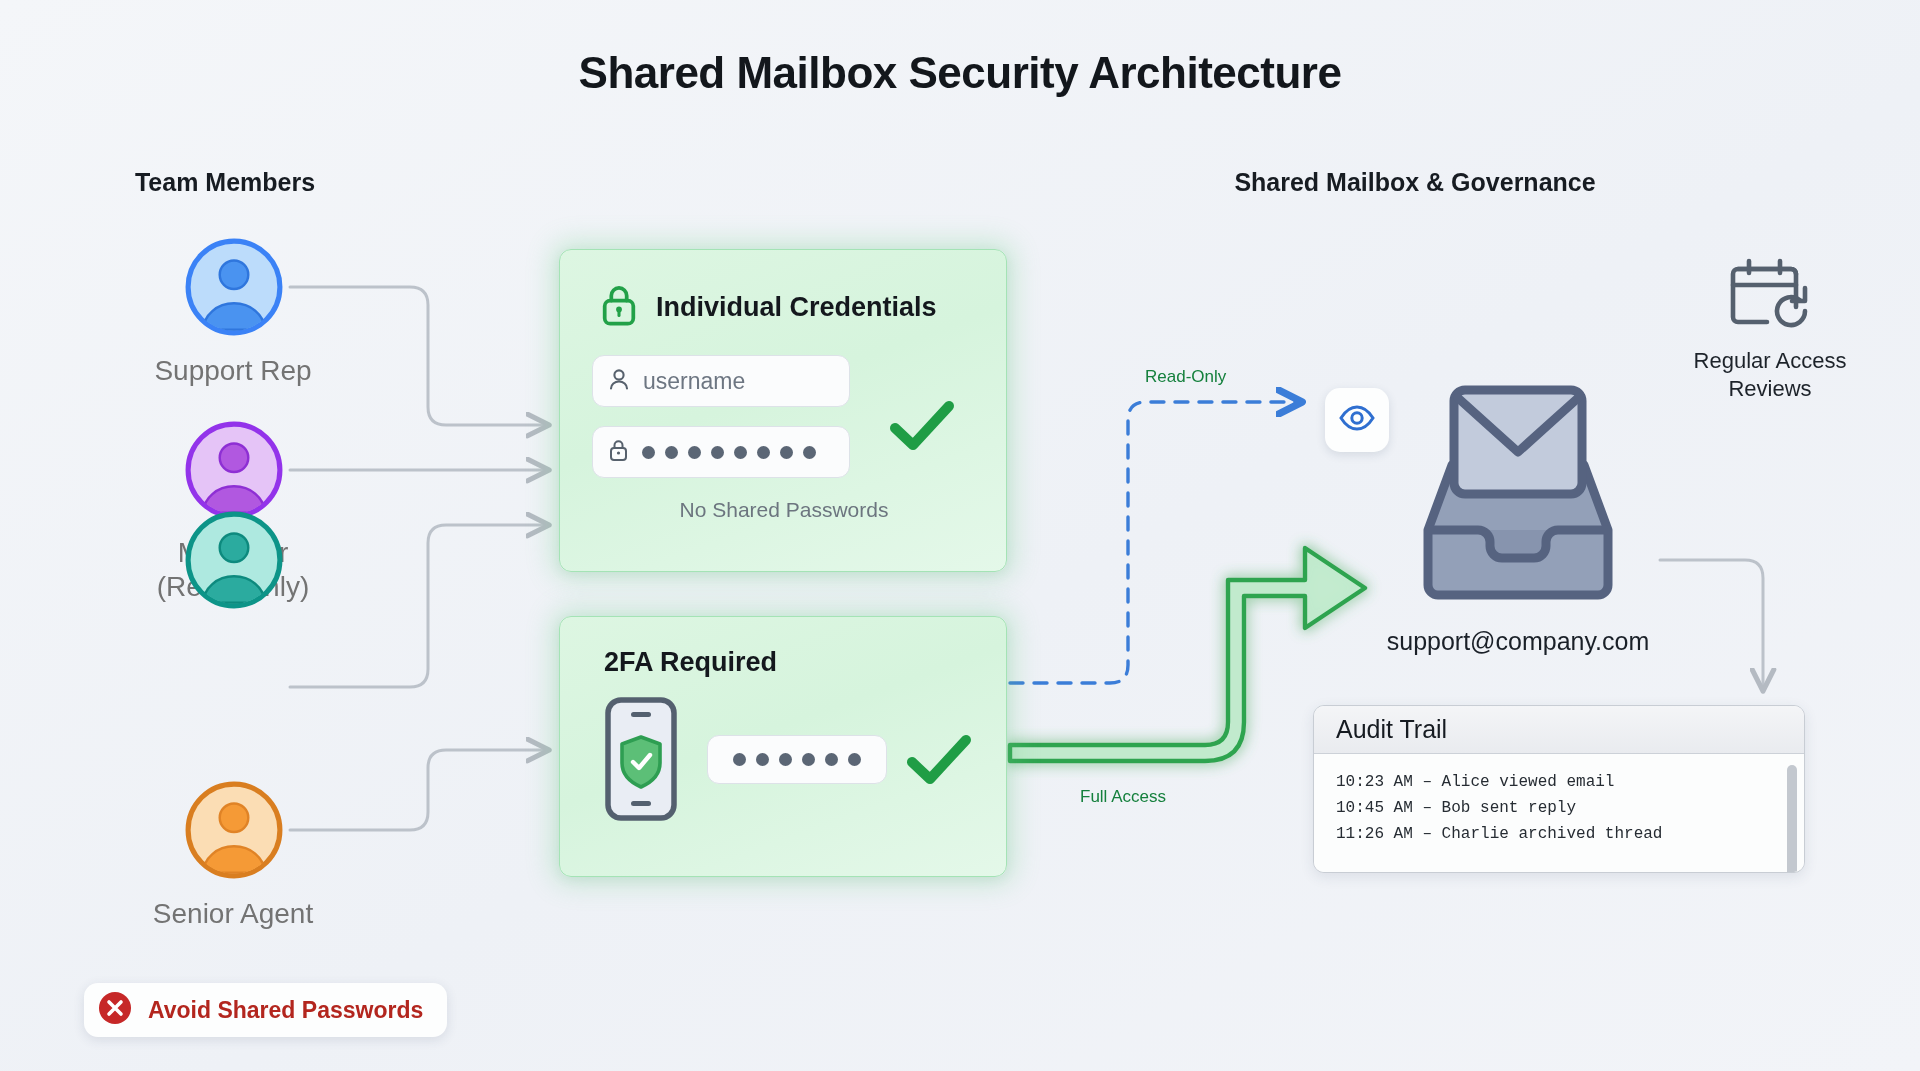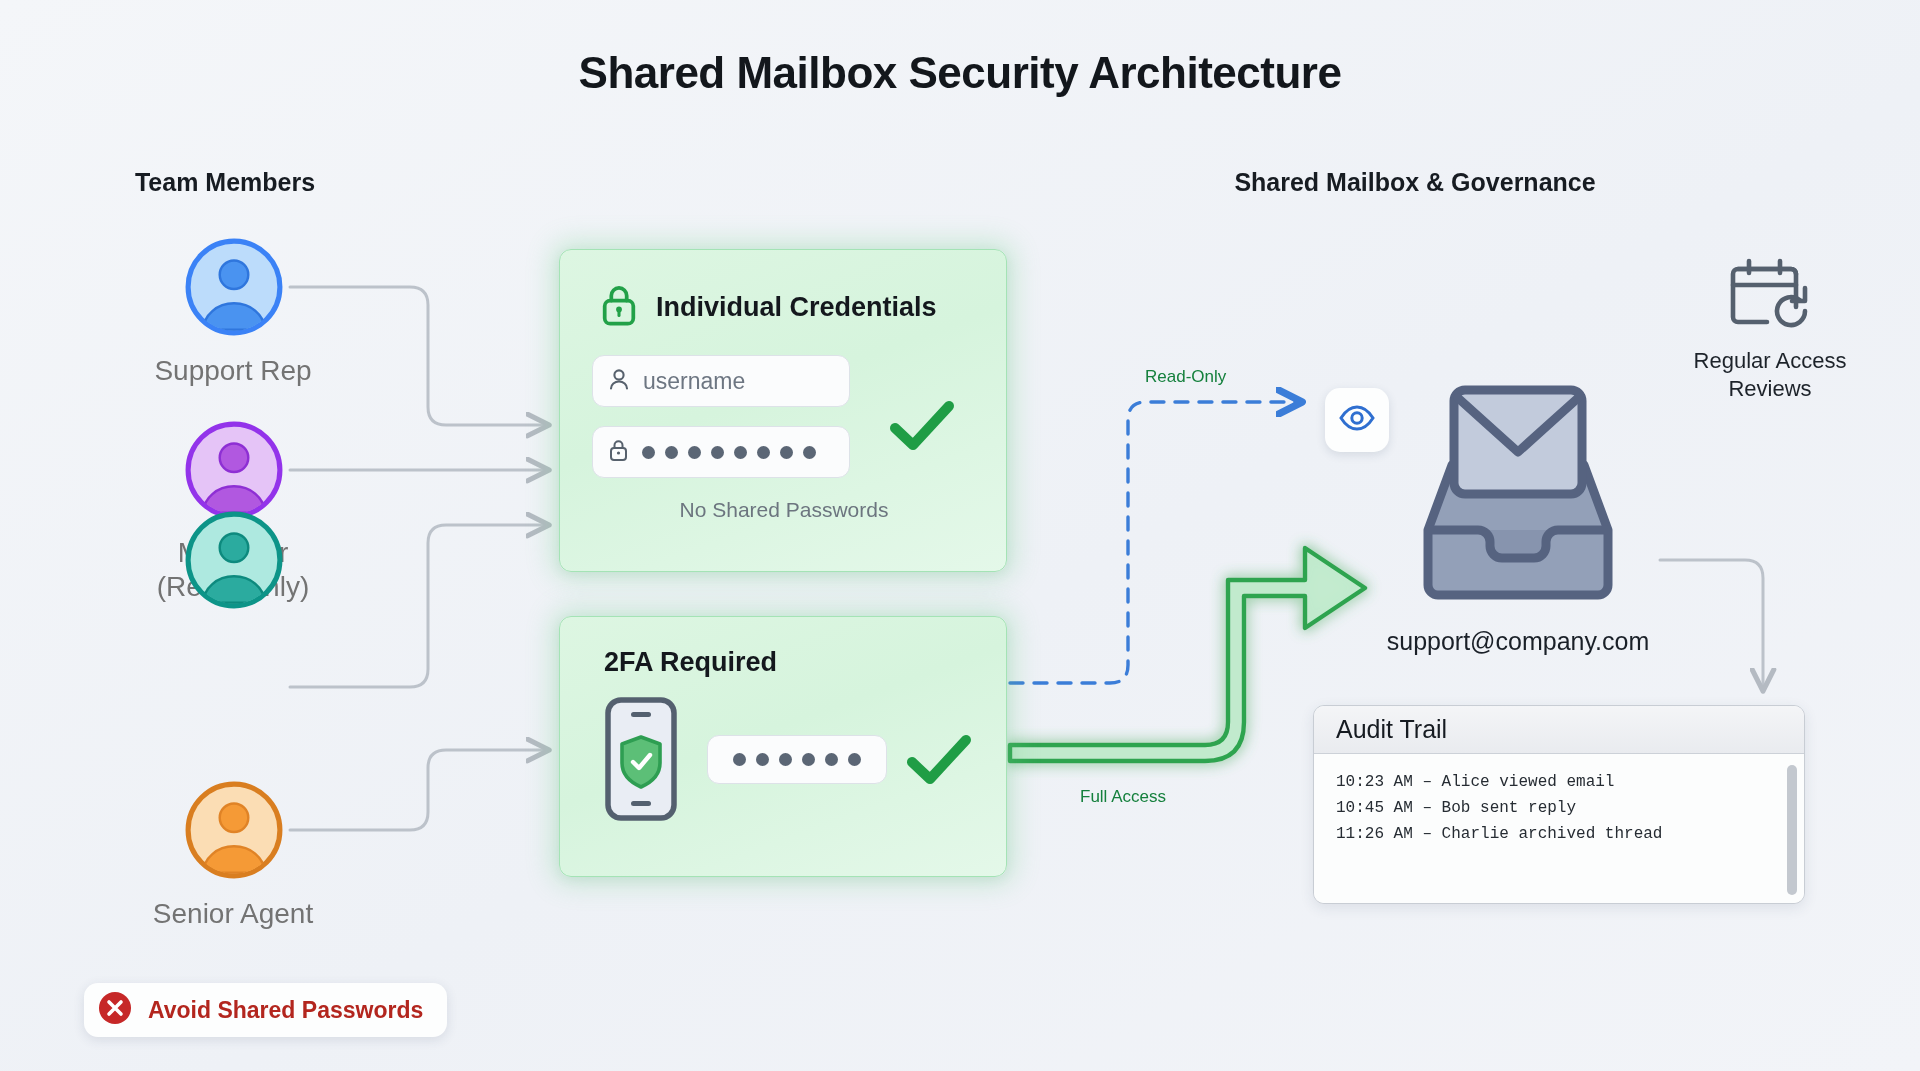--- a/index.html
+++ b/index.html
@@ -85,21 +85,21 @@
   }
 
   
   #reviews { left: 1640px; top: 255px; width: 260px; text-align: center; }
   #reviews-label {
     font-size: 22px; color: #1d232a; line-height: 1.25; margin-top: 10px;
   }
 
   
   #audit {
-    left: 1313px; top: 705px; width: 492px; height: 199px;
+    left: 1313px; top: 705px; width: 492px; height: 168px;
     background: #fbfcfd; border: 1.6px solid #c8cdd4; border-radius: 11px;
     box-shadow: 0 4px 14px rgba(40,60,90,0.10); overflow: hidden;
   }
   #audit-header {
     height: 48px; background: linear-gradient(180deg,#f4f5f7 0%,#e9ebef 100%);
     border-bottom: 1.4px solid #ccd1d8; display: flex; align-items: center;
     padding-left: 22px; font-size: 25px; color: #161b21;
   }
   #audit-body { position: relative; height: 189px; background: #fcfdfd; padding: 16px 0 0 22px; }
   .audit-line {

